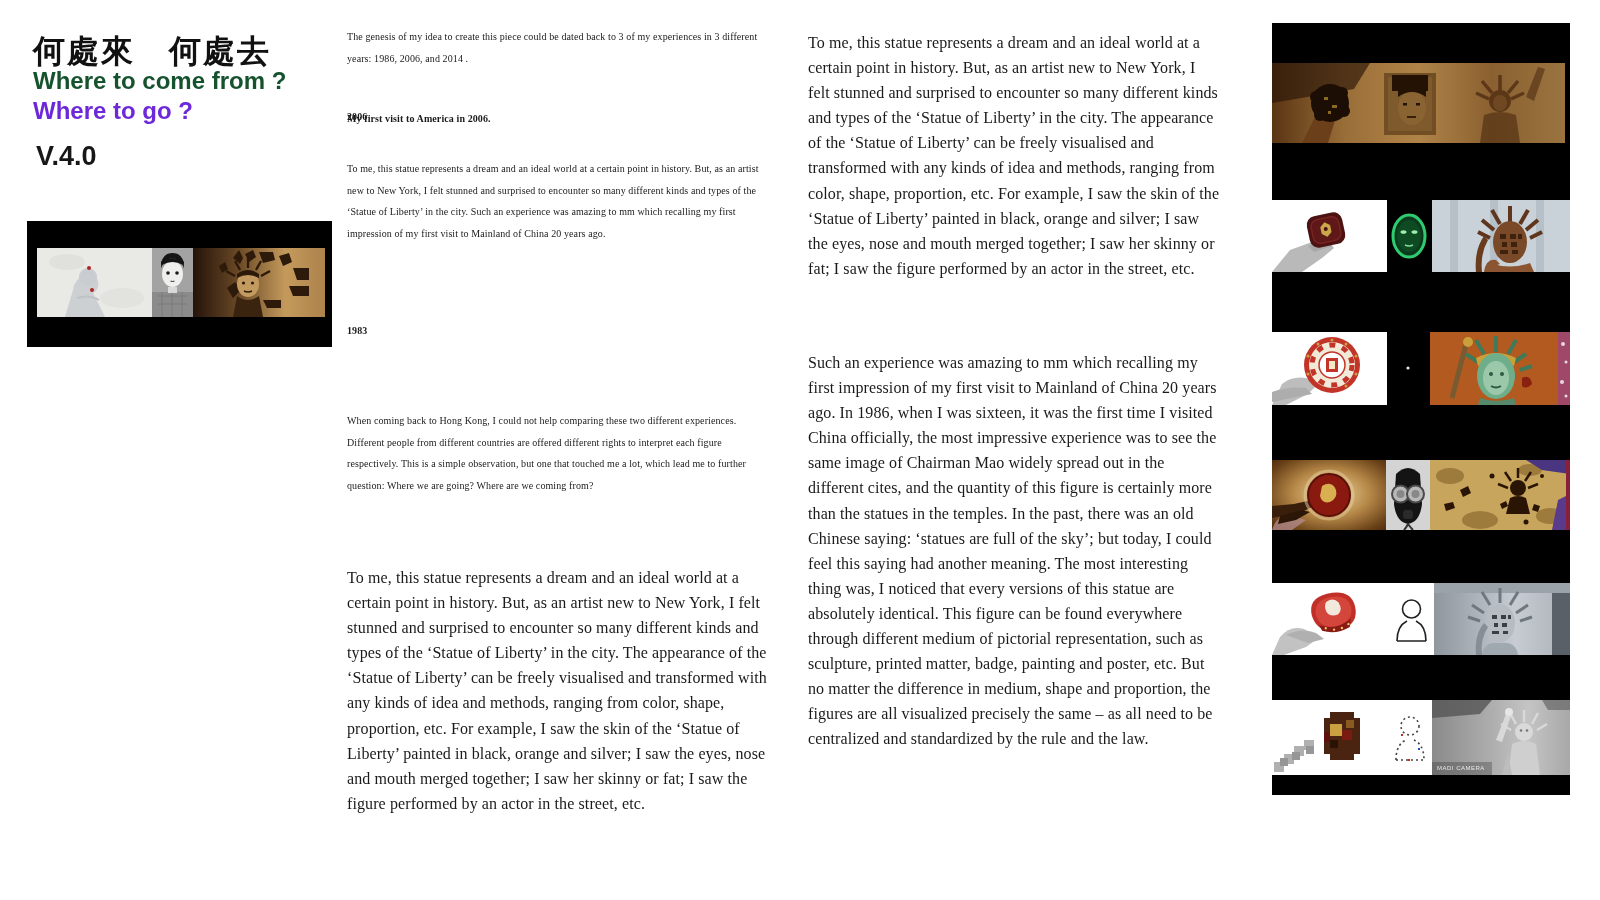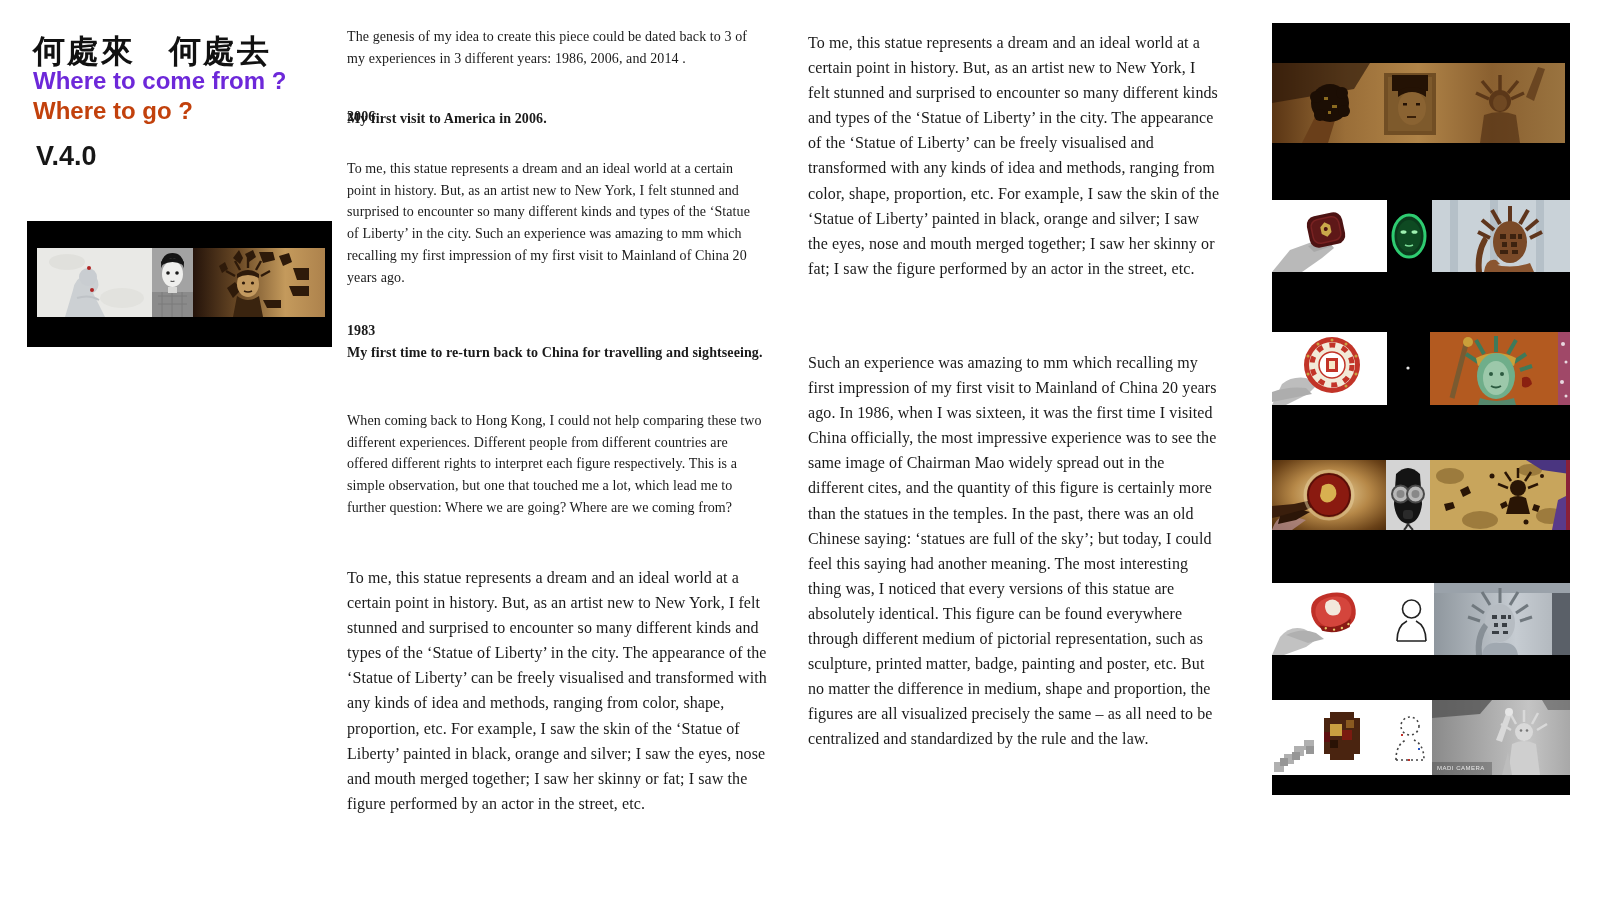--- a/index.html
+++ b/index.html
@@ -4,33 +4,33 @@
 <style>
   html,body{margin:0;padding:0;}
   body{
     width:1600px;height:900px;position:relative;background:#ffffff;
     font-family:"Liberation Serif", serif;color:#1a1a1a;overflow:hidden;
   }
   .abs{position:absolute;}
 
   
   .cn-title{left:33px;top:30px;font-family:"Liberation Sans",sans-serif;font-weight:700;font-size:32px;letter-spacing:2px;color:#111;}
-  .en-title1{left:33px;top:67px;font-family:"Liberation Sans",sans-serif;font-weight:700;font-size:24px;color:#6d28d9;}
-  .en-title2{left:33px;top:97px;font-family:"Liberation Sans",sans-serif;font-weight:700;font-size:24px;color:#c2410c;}
+  .en-title1{left:33px;top:67px;font-family:"Liberation Sans",sans-serif;font-weight:700;font-size:24px;color:#14532d;}
+  .en-title2{left:33px;top:97px;font-family:"Liberation Sans",sans-serif;font-weight:700;font-size:24px;color:#6d28d9;}
   .version{left:36px;top:141px;font-family:"Liberation Sans",sans-serif;font-weight:700;font-size:27px;color:#171717;}
 
   
   .left-strip{left:27px;top:221px;width:305px;height:126px;background:#000;}
   .left-strip .frames{position:absolute;left:10px;top:27px;height:69px;display:flex;}
   .frame{height:69px;position:relative;overflow:hidden;}
   .frame svg{display:block;width:100%;height:100%;}
 
   
   .col2{left:347px;top:26px;width:418px;}
-  .col2 .small{font-size:14px;line-height:21.7px;letter-spacing:.1px;font-family:Liberation Serif, serif;}
+  .col2 .small{font-size:10px;line-height:21.7px;letter-spacing:.1px;font-family:Liberation Serif, serif;}
   .col2 .bold{font-weight:700;}
   .big{font-size:16px;line-height:25.1px;letter-spacing:.1px;}
   .col3{left:808px;top:30px;width:412px;}
   .tblock{position:absolute;left:0;}
 
   
   .right-strip{left:1272px;top:23px;width:298px;height:772px;background:#000;}
   .cell{position:absolute;overflow:hidden;}
   .cell svg{display:block;width:100%;height:100%;}
   .caption{
@@ -119,21 +119,20 @@
     </div>
   </div>
 </div>
 
 <div class="abs col2" style="height:850px;">
   <div class="tblock small" style="top:0;">The genesis of my idea to create this piece could be dated back to 3 of my experiences in 3 different years: 1986, 2006, and 2014 .</div>
   <div class="tblock small bold" style="top:80px;">2006</div>
   <div class="tblock small bold" style="top:82px;">My first visit to America in 2006.</div>
   <div class="tblock small" style="top:132px;">To me, this statue represents a dream and an ideal world at a certain point in history. But, as an artist new to New York, I felt stunned and surprised to encounter so many different kinds and types of the ‘Statue of Liberty’ in the city. Such an experience was amazing to mm which recalling my first impression of my first visit to Mainland of China 20 years ago.</div>
   <div class="tblock small bold" style="top:294px;">1983</div>
-  <div class="tblock small bold" style="top:316px;">My first time to re-turn back to China for travelling and sightseeing.</div>
   <div class="tblock small" style="top:384px;">When coming back to Hong Kong, I could not help comparing these two different experiences. Different people from different countries are offered different rights to interpret each figure respectively. This is a simple observation, but one that touched me a lot, which lead me to further question: Where we are going? Where are we coming from?</div>
   <div class="tblock big" style="top:539px;width:428px;">To me, this statue represents a dream and an ideal world at a certain point in history. But, as an artist new to New York, I felt stunned and surprised to encounter so many different kinds and types of the ‘Statue of Liberty’ in the city. The appearance of the ‘Statue of Liberty’ can be freely visualised and transformed with any kinds of idea and methods, ranging from color, shape, proportion, etc. For example, I saw the skin of the ‘Statue of Liberty’ painted in black, orange and silver; I saw the eyes, nose and mouth merged together; I saw her skinny or fat; I saw the figure performed by an actor in the street, etc.</div>
 </div>
 
 <div class="abs col3" style="height:800px;">
   <div class="tblock big" style="top:0;width:412px;">To me, this statue represents a dream and an ideal world at a certain point in history. But, as an artist new to New York, I felt stunned and surprised to encounter so many different kinds and types of the ‘Statue of Liberty’ in the city. The appearance of the ‘Statue of Liberty’ can be freely visualised and transformed with any kinds of idea and methods, ranging from color, shape, proportion, etc. For example, I saw the skin of the ‘Statue of Liberty’ painted in black, orange and silver; I saw the eyes, nose and mouth merged together; I saw her skinny or fat; I saw the figure performed by an actor in the street, etc.</div>
   <div class="tblock big" style="top:320px;width:412px;">Such an experience was amazing to mm which recalling my first impression of my first visit to Mainland of China 20 years ago. In 1986, when I was sixteen, it was the first time I visited China officially, the most impressive experience was to see the same image of Chairman Mao widely spread out in the different cites, and the quantity of this figure is certainly more than the statues in the temples. In the past, there was an old Chinese saying: ‘statues are full of the sky’; but today, I could feel this saying had another meaning. The most interesting thing was, I noticed that every versions of this statue are absolutely identical. This figure can be found everywhere through different medium of pictorial representation, such as sculpture, printed matter, badge, painting and poster, etc. But no matter the difference in medium, shape and proportion, the figures are all visualized precisely the same – as all need to be centralized and standardized by the rule and the law.</div>
 </div>
 
 <div class="abs right-strip">

